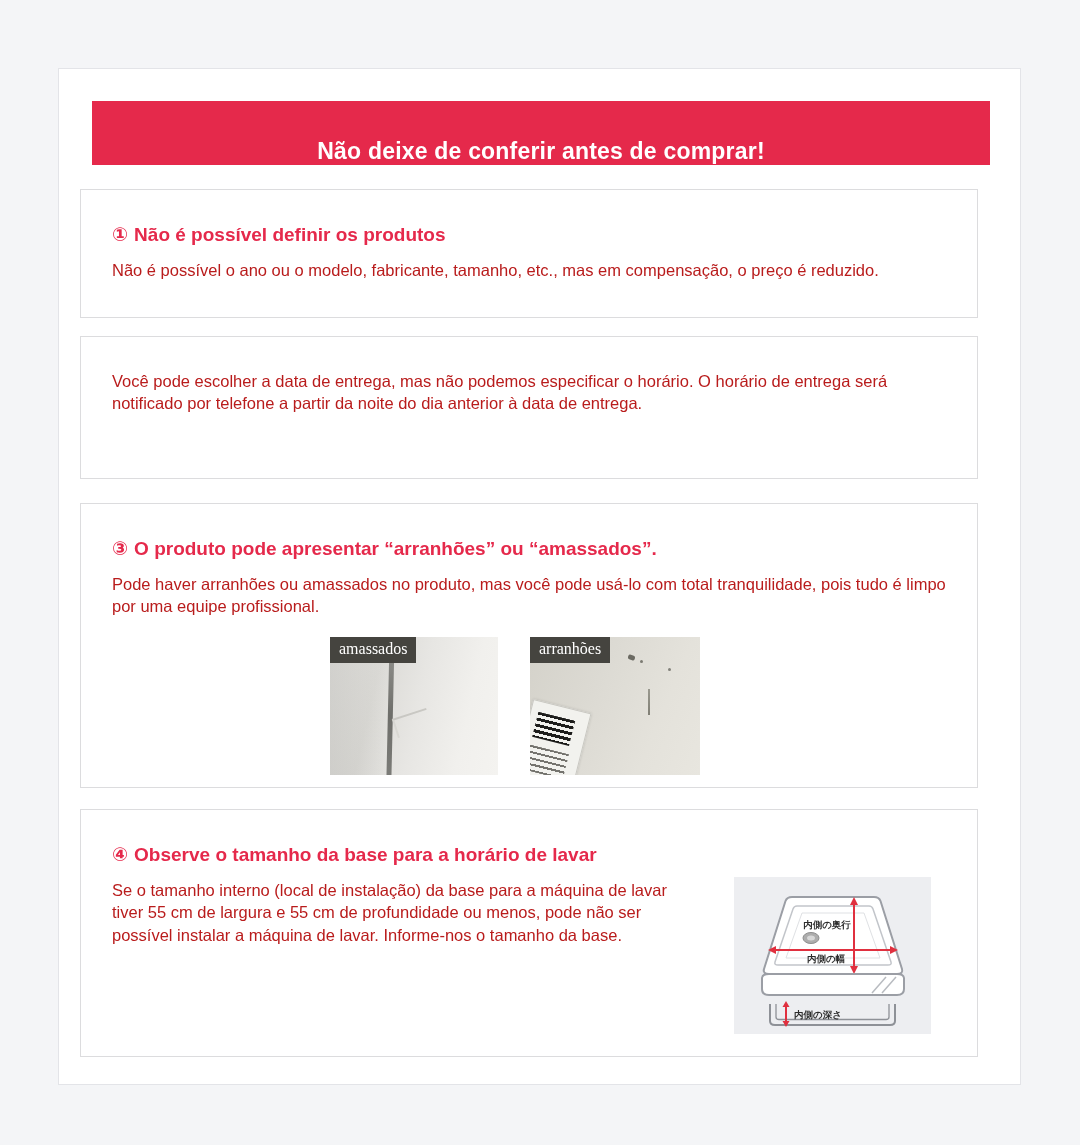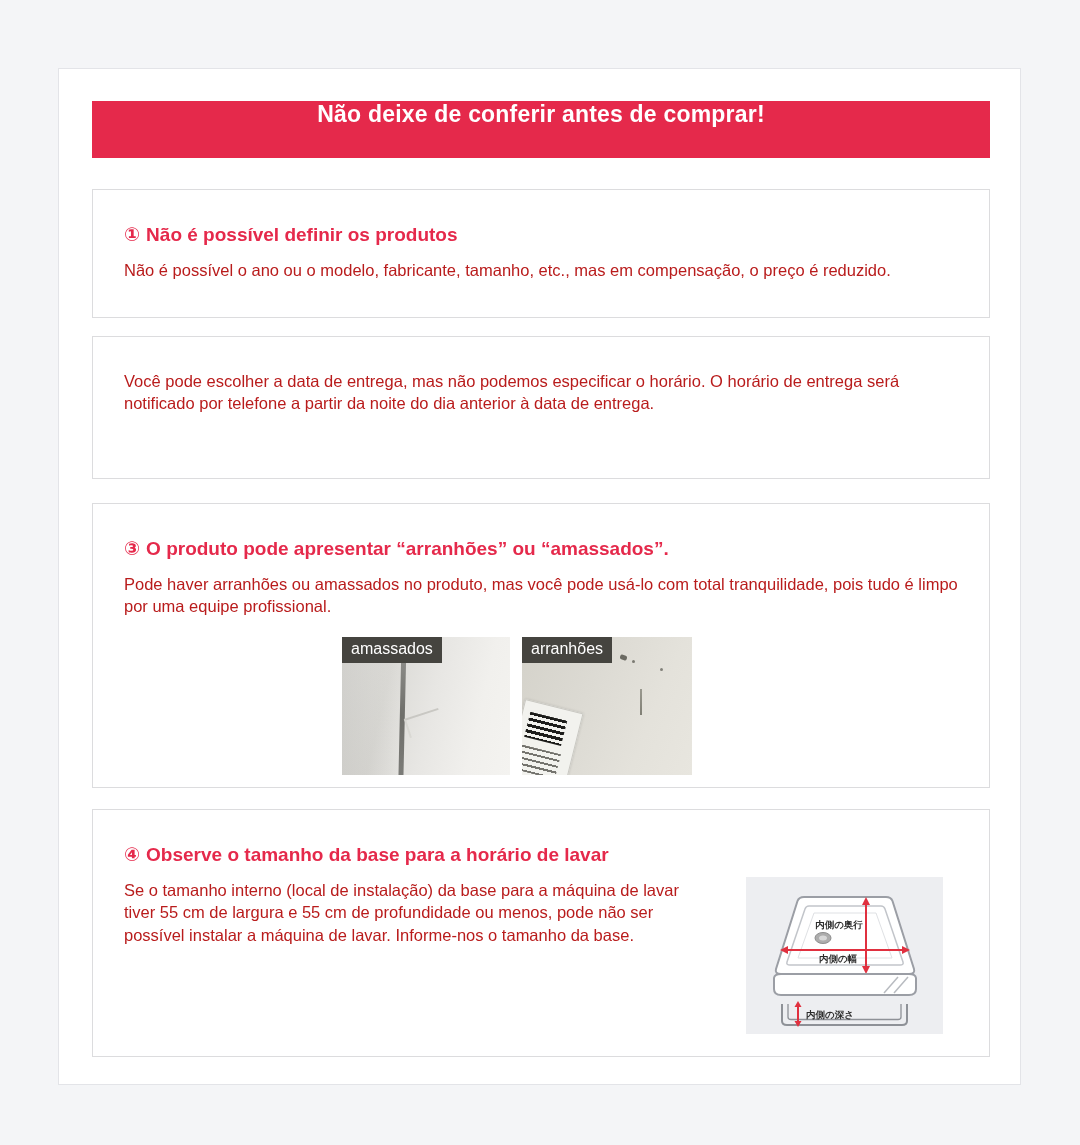--- a/index.html
+++ b/index.html
@@ -7,47 +7,47 @@
     width:1080px;height:1145px;position:relative;
     background:#F4F5F7;
     font-family:"Liberation Sans","DejaVu Sans",sans-serif;
     -webkit-font-smoothing:antialiased;
   }
   .card{
     position:absolute;left:58px;top:68px;width:963px;height:1017px;
     background:#ffffff;border:1px solid #E3E4E8;box-sizing:border-box;
   }
   .banner{
-    position:absolute;left:33px;top:32px;width:898px;height:57px;
-    background:#E5294B;display:flex;align-items:flex-start;justify-content:center;
+    position:absolute;left:33px;top:32px;width:898px;height:64px;
+    background:#E5294B;display:flex;align-items:flex-end;justify-content:center;
   }
   .banner-title{
     color:#ffffff;font-size:23px;font-weight:bold;letter-spacing:.2px;margin:0;
   }
   .section{
-    position:absolute;left:33px;width:898px;background:#ffffff;
+    position:absolute;left:21px;width:898px;background:#ffffff;
     border:1px solid #DCDCDE;box-sizing:border-box;
     padding:33px 30px 0 31px;
   }
   .s1{top:120px;height:129px;}
   .s2{top:267px;height:143px;}
   .s3{top:434px;height:285px;}
   .s4{top:740px;height:248px;}
   .sec-heading{
     margin:0 0 13px 0;color:#E5294B;font-size:19px;font-weight:bold;
     line-height:1.23;max-width:815px;
   }
   .sec-heading .circ-num{margin-right:6px;font-weight:bold;}
   .sec-body{
     margin:0;color:#b91c1c;font-size:16.5px;line-height:1.34;max-width:838px;
   }
   .s4 .sec-body{max-width:575px;}
 
   
-  .photo-row{position:absolute;top:133px;left:249px;display:flex;gap:12px;}
+  .photo-row{position:absolute;top:133px;left:249px;display:flex;gap:32px;font-family:Liberation Serif, serif;}
   .photo{position:relative;height:138px;overflow:hidden;}
   .photo-1{width:168px;background:linear-gradient(103deg,#e3e2df 0%,#dbdad6 28%,#e7e6e3 52%,#f1f0ed 78%,#f4f3f0 100%);}
   .photo-2{width:170px;background:linear-gradient(113deg,#d4d2ca 0%,#dcdad3 38%,#e4e2db 72%,#e8e6df 100%);}
   .photo-tag{
     position:absolute;left:0;top:0;background:#45443F;color:#fff;
     font-size:16px;padding:3px 9px 5px;z-index:3;
   }
   .dent-line{position:absolute;left:58px;top:-4px;width:5px;height:150px;
     background:linear-gradient(#9a9a96,#6e6e6a 55%,#7d7d79);transform:rotate(1.3deg);filter:blur(.4px);}
   .dent-crease{position:absolute;left:64px;top:76px;width:34px;height:18px;

